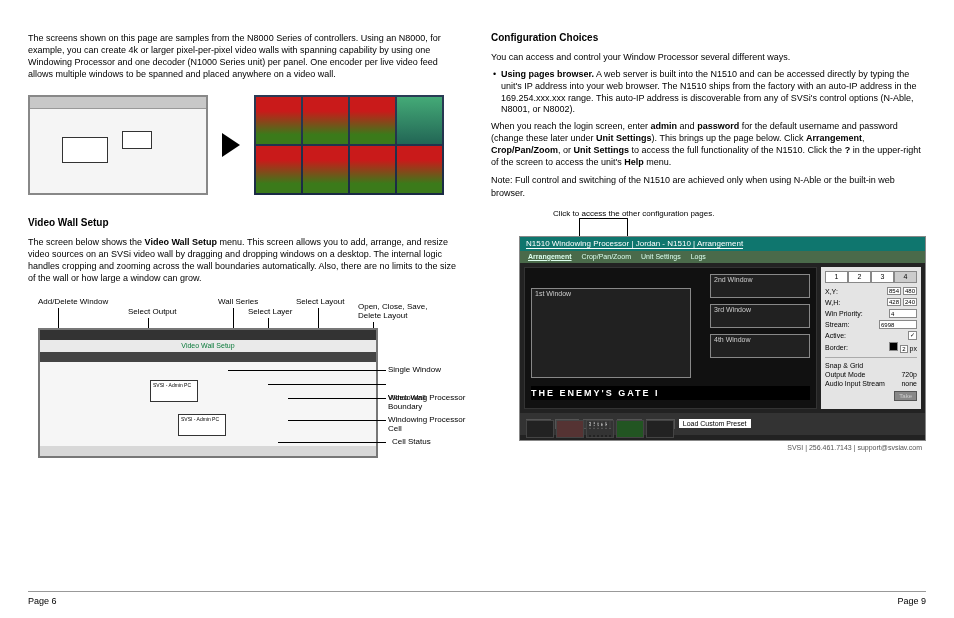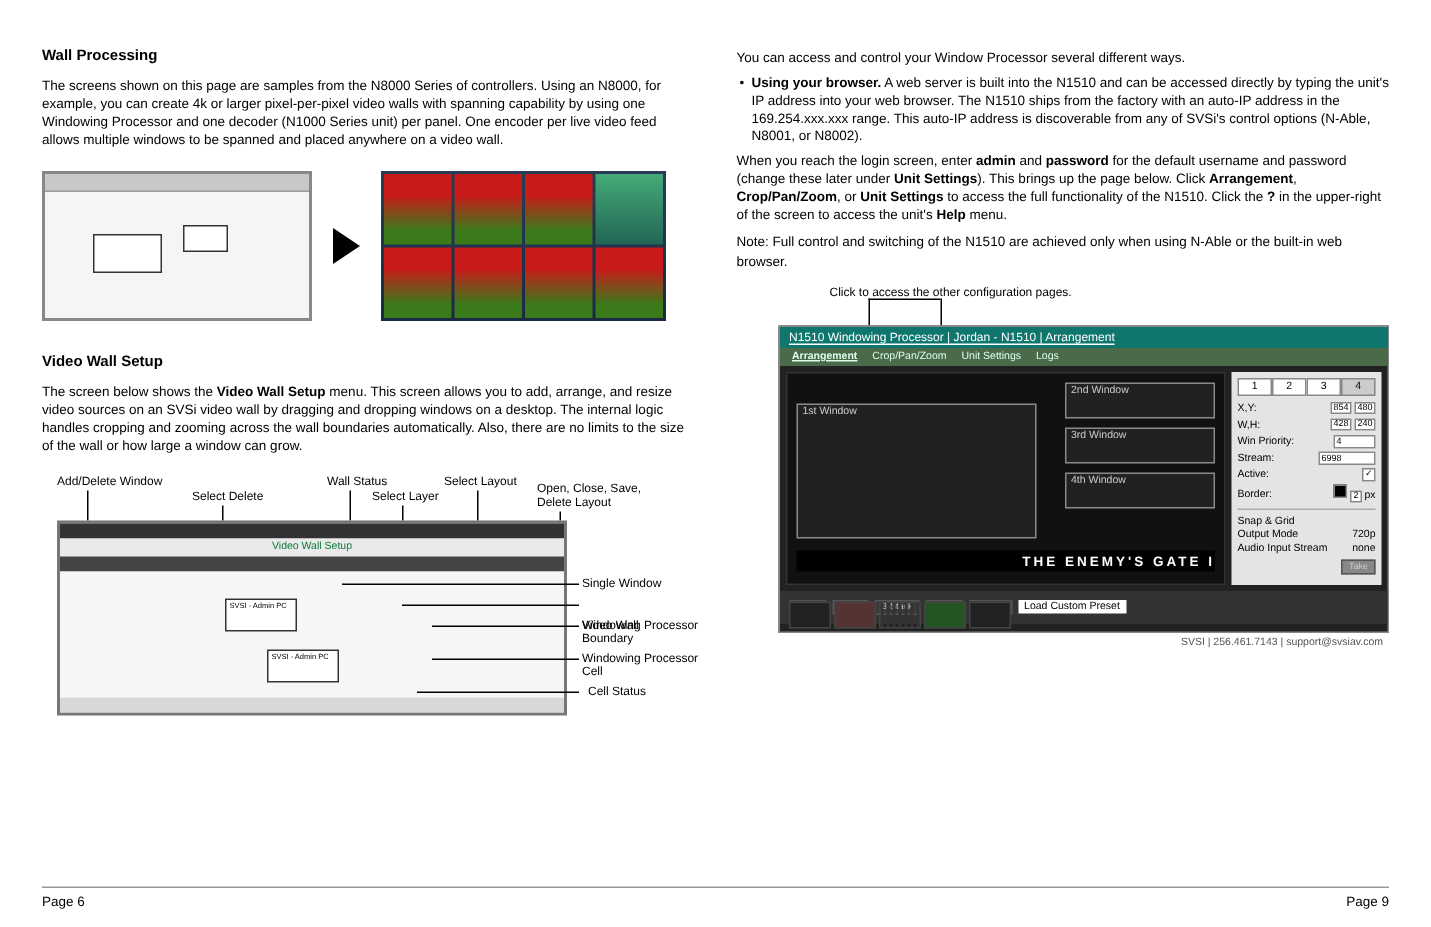--- a/index.html
+++ b/index.html
@@ -46,21 +46,21 @@
   .fig3-l2 { position: absolute; left: 108px; top: 0; width: 1px; height: 18px; background: #000; }
   .fig3-lh { position: absolute; left: 60px; top: 0; width: 48px; height: 1px; background: #000; }
   .fig3 { border: 1px solid #888; background: #222; height: 205px; position: relative; }
   .fig3-header { height: 14px; background: #0f766e; color: #fff; font-size: 8px; line-height: 14px; padding: 0 6px; }
   .fig3-header .pl { border-bottom: 1px solid #fff; }
   .fig3-tabs { height: 12px; background: #4a6a4a; display: flex; gap: 10px; padding: 0 8px; font-size: 7px; line-height: 12px; color: #dfe; }
   .fig3-tabs span:first-child { font-weight: bold; text-decoration: underline; }
   .fig3-body { display: flex; height: 150px; }
   .fig3-canvas { flex: 1; background: #111; position: relative; border: 1px solid #333; margin: 4px; }
   .fig3-win-panel { position: absolute; border: 1px solid #888; background: rgba(50,50,50,0.5); color: #ccc; font-size: 7px; padding: 1px 3px; }
-  .fig3-gate { position: absolute; bottom: 8px; left: 6px; right: 6px; height: 14px; background: #000; color: #fff; font-size: 9px; letter-spacing: 2px; font-weight: bold; line-height: 14px; text-align: right; }
+  .fig3-gate { position: absolute; bottom: 8px; left: 6px; right: 6px; height: 14px; background: #000; color: #fff; font-size: 9px; letter-spacing: 2px; font-weight: bold; line-height: 14px; text-align: left; }
   .fig3-side { width: 100px; background: #e4e4e4; margin: 4px 4px 4px 0; padding: 4px; font-size: 7px; }
   .fig3-side-tabs { display: flex; margin-bottom: 4px; }
   .fig3-side-tabs div { flex: 1; border: 1px solid #888; text-align: center; font-size: 7px; line-height: 10px; background: #fff; }
   .fig3-side-tabs div.act { background: #ccc; }
   .fig3-row { display: flex; justify-content: space-between; margin: 2px 0; align-items: center; }
   .fig3-in { width: 28px; height: 9px; border: 1px solid #888; background: #fff; font-size: 6px; line-height: 9px; padding: 0 1px; }
   .fig3-bottom { height: 22px; background: #333; display: flex; align-items: center; gap: 4px; padding: 0 6px; }
   .fig3-btn { font-size: 6px; color: #ccc; border: 1px solid #555; padding: 1px 4px; background: #3a3a3a; }
   .fig3-preset { font-size: 7px; background: #fff; color: #000; padding: 1px 4px; }
   .fig3-thumbs { position: absolute; bottom: 2px; left: 6px; display: flex; gap: 2px; }
@@ -68,21 +68,20 @@
   .fig3-foot { text-align: right; font-size: 7px; color: #555; margin-top: 3px; padding-right: 4px; }
   
   .page-footer { position: absolute; bottom: 12px; left: 28px; right: 28px; display: flex; justify-content: space-between; font-size: 9px; border-top: 0.5px solid #999; padding-top: 4px; }
 </style>
 </head>
 <body>
 
 <div class="page">
 
   <div class="col">
-    <h3>Wall Processing</h3>
     <p>The screens shown on this page are samples from the N8000 Series of controllers. Using an N8000, for example, you can create 4k or larger pixel-per-pixel video walls with spanning capability by using one Windowing Processor and one decoder (N1000 Series unit) per panel. One encoder per live video feed allows multiple windows to be spanned and placed anywhere on a video wall.</p>
 
     <div class="fig1">
       <div class="fig1-app">
         <div class="fig1-app-top"></div>
         <div class="fig1-app-body">
           <div class="fig1-win fig1-win1"></div>
           <div class="fig1-win fig1-win2"></div>
         </div>
       </div>
@@ -100,22 +99,22 @@
     </div>
 
     <h3>Video Wall Setup</h3>
     <p>
       <span>The screen below shows the </span><span class="bold">Video Wall Setup</span><span> menu. This screen allows you to add, arrange, and resize video sources on an SVSi video wall by dragging and dropping windows on a desktop. The internal logic handles cropping and zooming across the wall boundaries automatically. Also, there are no limits to the size of the wall or how large a window can grow.</span>
     </p>
 
     <div class="fig2">
 
       <span class="fig2-label" style="left:10px;top:0">Add/Delete Window</span>
-      <span class="fig2-label" style="left:100px;top:10px">Select Delete</span>
-      <span class="fig2-label" style="left:190px;top:0">Wall Status</span>
+      <span class="fig2-label" style="left:100px;top:10px">Select Output</span>
+      <span class="fig2-label" style="left:190px;top:0">Wall Series</span>
       <span class="fig2-label" style="left:220px;top:10px">Select Layer</span>
       <span class="fig2-label" style="left:268px;top:0">Select Layout</span>
       <span class="fig2-label" style="left:330px;top:5px;width:80px">Open, Close, Save, Delete Layout</span>
 
       <div class="fig2-line" style="left:30px;top:10px;width:1px;height:40px"></div>
       <div class="fig2-line" style="left:120px;top:20px;width:1px;height:30px"></div>
       <div class="fig2-line" style="left:205px;top:10px;width:1px;height:30px"></div>
       <div class="fig2-line" style="left:240px;top:20px;width:1px;height:30px"></div>
       <div class="fig2-line" style="left:290px;top:10px;width:1px;height:40px"></div>
       <div class="fig2-line" style="left:345px;top:24px;width:1px;height:26px"></div>
@@ -138,23 +137,24 @@
       <span class="fig2-label" style="left:364px;top:140px">Cell Status</span>
       <div class="fig2-line" style="left:200px;top:72px;width:158px;height:1px"></div>
       <div class="fig2-line" style="left:240px;top:86px;width:118px;height:1px"></div>
       <div class="fig2-line" style="left:260px;top:100px;width:98px;height:1px"></div>
       <div class="fig2-line" style="left:260px;top:122px;width:98px;height:1px"></div>
       <div class="fig2-line" style="left:250px;top:144px;width:108px;height:1px"></div>
     </div>
   </div>
 
   <div class="col">
+    <h3>Configuration Choices</h3>
     <p>You can access and control your Window Processor several different ways.</p>
     <ul class="bullets">
-      <li><span class="bold">Using your browser.</span><span> A web server is built into the N1510 and can be accessed directly by typing the unit's IP address into your web browser. The N1510 ships from the factory with an auto-IP address in the 169.254.xxx.xxx range. This auto-IP address is discoverable from any of SVSi's control options (N-Able, N8001, or N8002).</span></li>
+      <li><span class="bold">Using pages browser.</span><span> A web server is built into the N1510 and can be accessed directly by typing the unit's IP address into your web browser. The N1510 ships from the factory with an auto-IP address in the 169.254.xxx.xxx range. This auto-IP address is discoverable from any of SVSi's control options (N-Able, N8001, or N8002).</span></li>
     </ul>
     <p>
       <span>When you reach the login screen, enter </span><span class="bold">admin</span><span> and </span><span class="bold">password</span><span> for the default username and password (change these later under </span><span class="bold">Unit Settings</span><span>). This brings up the page below. Click </span><span class="bold">Arrangement</span><span>, </span><span class="bold">Crop/Pan/Zoom</span><span>, or </span><span class="bold">Unit Settings</span><span> to access the full functionality of the N1510. Click the </span><span class="bold">?</span><span> in the upper-right of the screen to access the unit's </span><span class="bold">Help</span><span> menu.</span>
     </p>
     <p>Note: Full control and switching of the N1510 are achieved only when using N-Able or the built-in web browser.</p>
 
     <div class="fig3-wrap">
       <div class="fig3-note">Click to access the other configuration pages.</div>
       <div class="fig3-lines">
           <div class="fig3-lh"></div>

